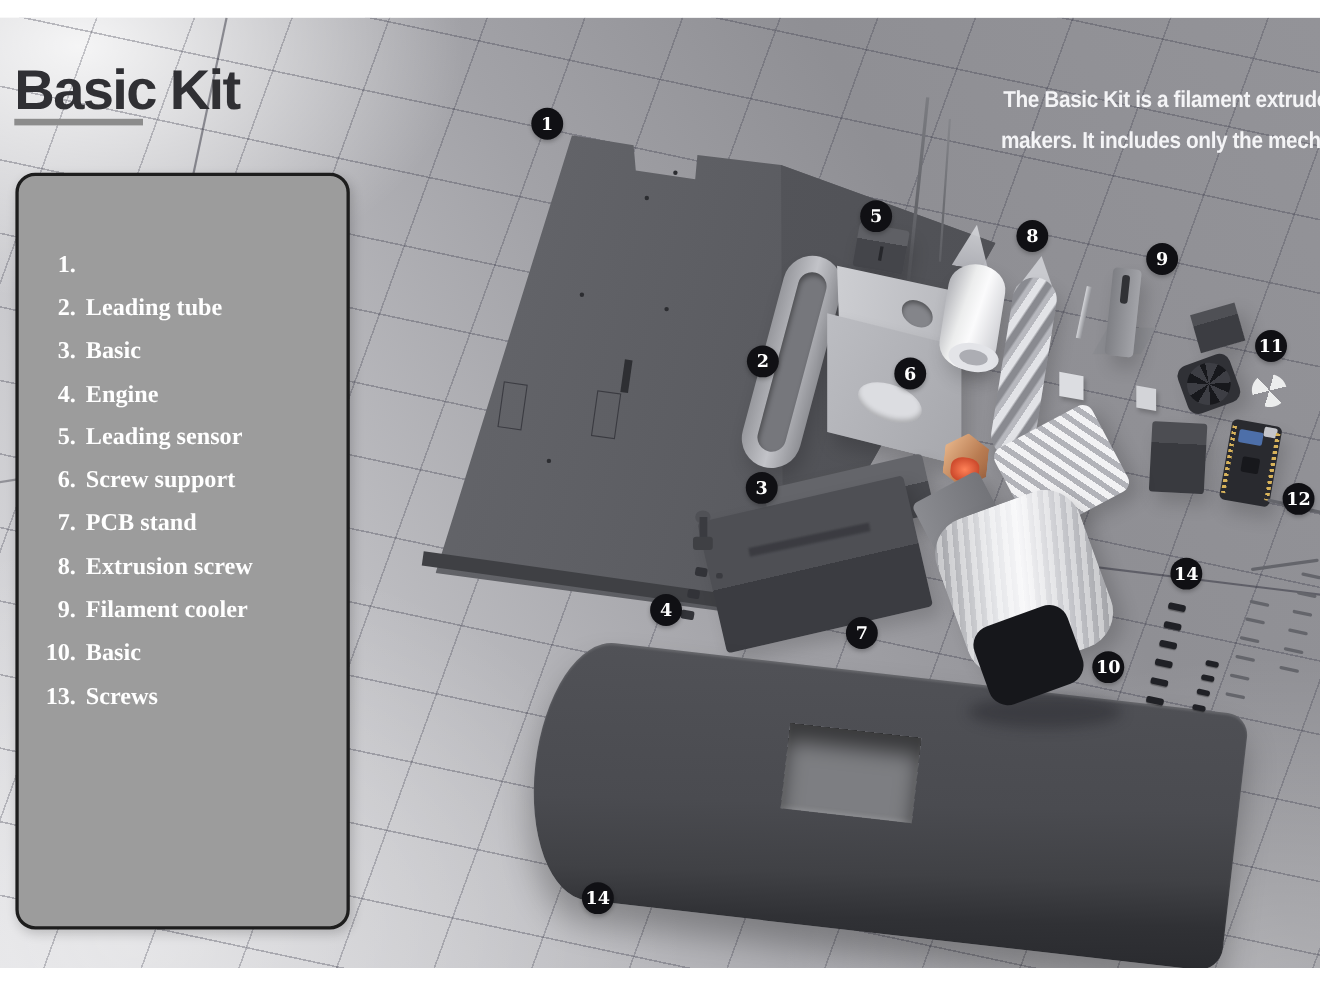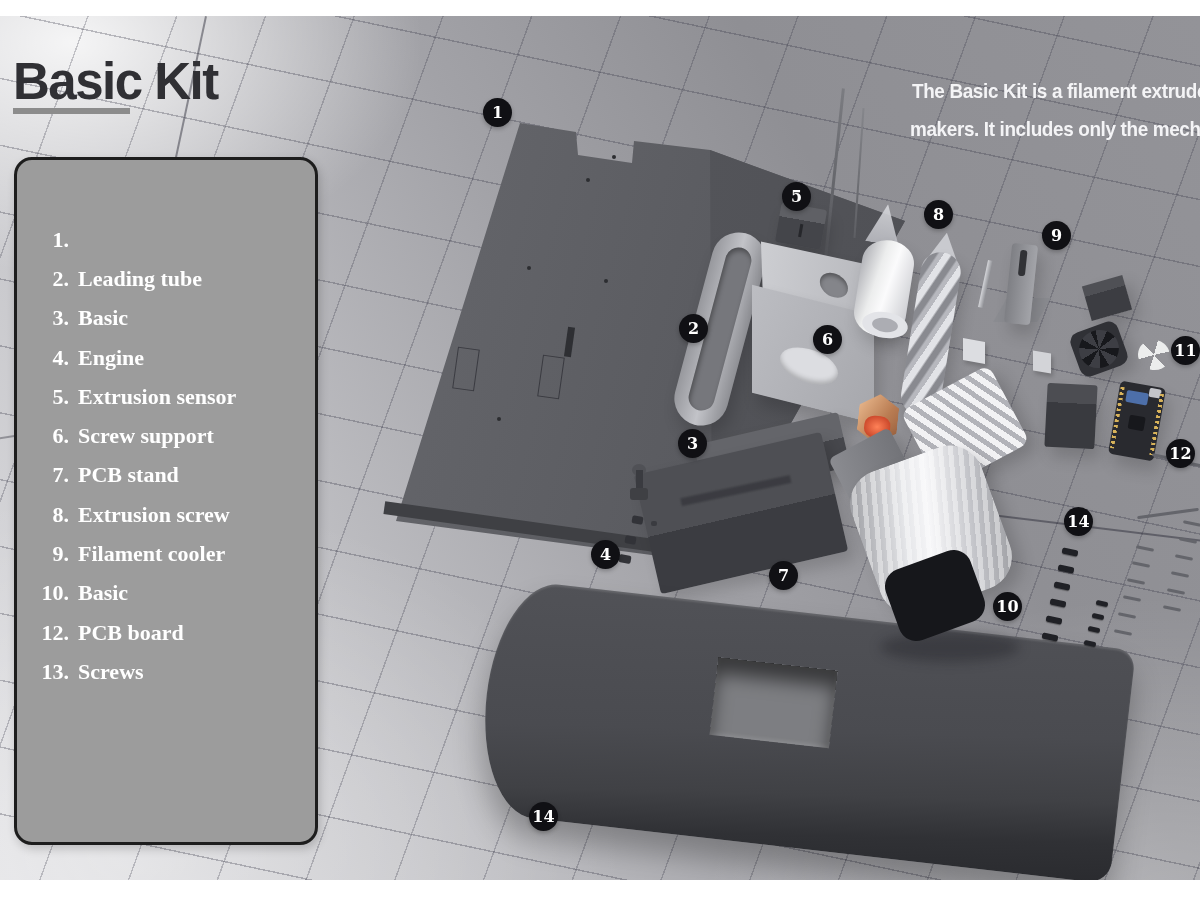--- a/index.html
+++ b/index.html
@@ -267,61 +267,57 @@
       <div class="row">
           <span class="num">3.</span>
           <span class="lbl">Basic</span>
         </div>
       <div class="row">
           <span class="num">4.</span>
           <span class="lbl">Engine</span>
         </div>
       <div class="row">
           <span class="num">5.</span>
-          <span class="lbl">Extrusion sensor</span>
+          <span class="lbl">Leading sensor</span>
         </div>
       <div class="row">
           <span class="num">6.</span>
           <span class="lbl">Screw support</span>
         </div>
       <div class="row">
           <span class="num">7.</span>
           <span class="lbl">PCB stand</span>
         </div>
       <div class="row">
           <span class="num">8.</span>
           <span class="lbl">Extrusion screw</span>
         </div>
       <div class="row">
           <span class="num">9.</span>
           <span class="lbl">Filament cooler</span>
         </div>
       <div class="row">
           <span class="num">10.</span>
           <span class="lbl">Basic</span>
-        </div>
-      <div class="row">
-          <span class="num">12.</span>
-          <span class="lbl">PCB board</span>
         </div>
       <div class="row">
           <span class="num">13.</span>
           <span class="lbl">Screws</span>
         </div>
     </div>
   </div>
 
   <div class="abs badge" style="left:483px;top:98px;">1</div>
   <div class="abs badge" style="left:679px;top:314px;">2</div>
   <div class="abs badge" style="left:678px;top:429px;">3</div>
   <div class="abs badge" style="left:591px;top:540px;">4</div>
   <div class="abs badge" style="left:782px;top:182px;">5</div>
   <div class="abs badge" style="left:813px;top:325px;">6</div>
   <div class="abs badge" style="left:769px;top:561px;">7</div>
   <div class="abs badge" style="left:924px;top:200px;">8</div>
   <div class="abs badge" style="left:1042px;top:221px;">9</div>
   <div class="abs badge" style="left:993px;top:592px;">10</div>
-  <div class="abs badge" style="left:1171px;top:300px;margin-top:36px;">11</div>
+  <div class="abs badge" style="left:1141px;top:300px;">11</div>
   <div class="abs badge" style="left:1166px;top:439px;">12</div>
   <div class="abs badge" style="left:1064px;top:507px;">14</div>
   <div class="abs badge" style="left:529px;top:802px;">14</div>
 
 </div>
 
 </body></html>

